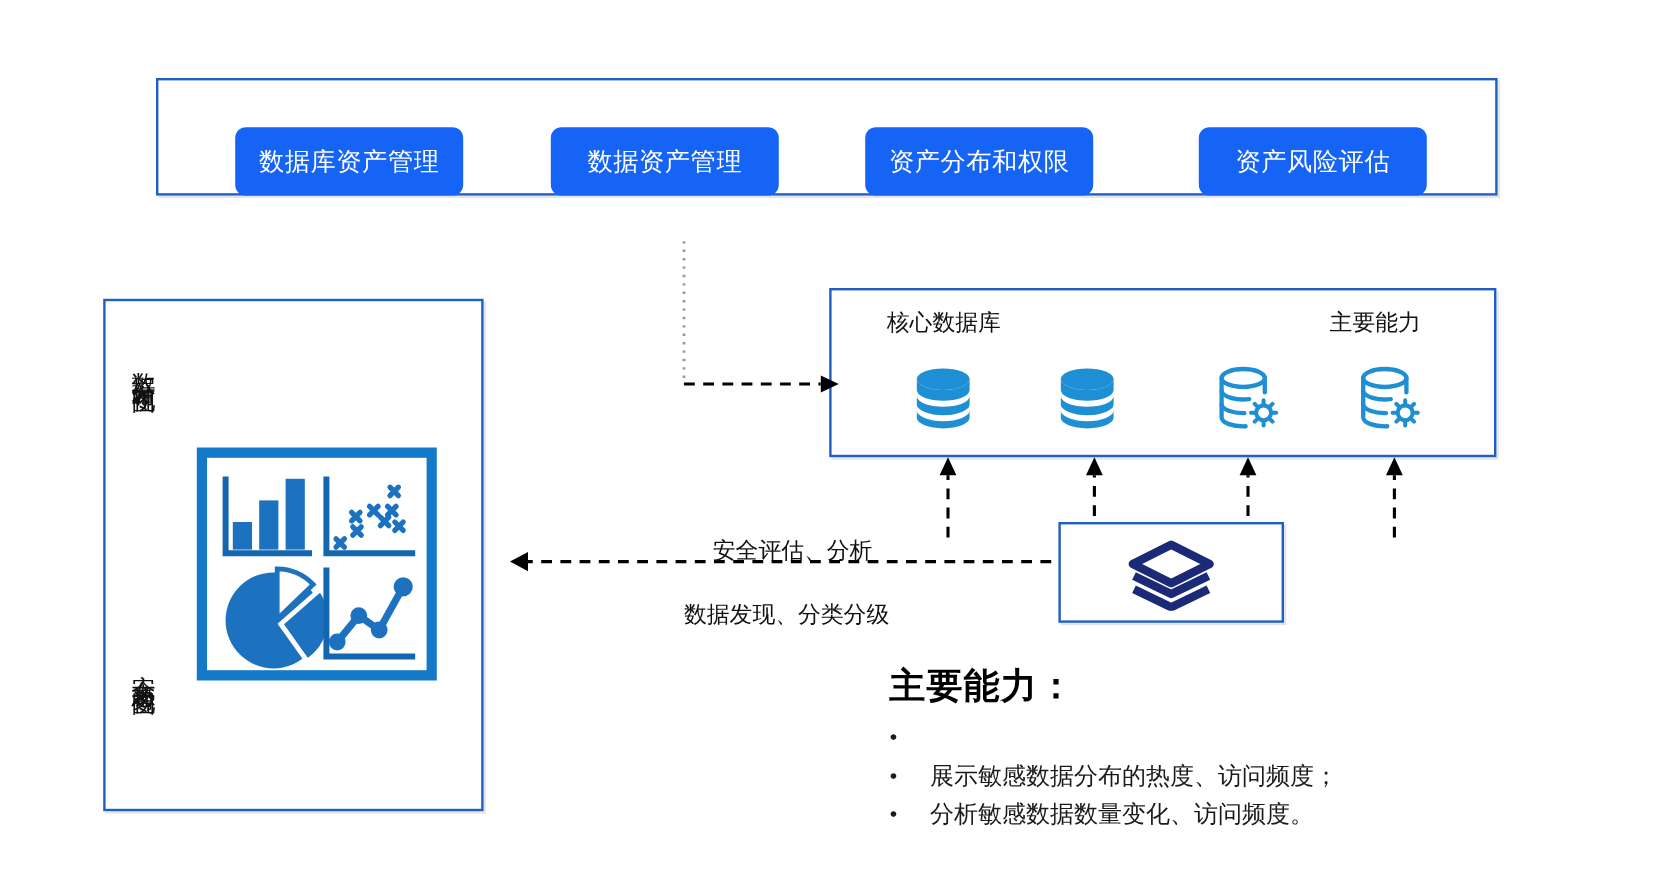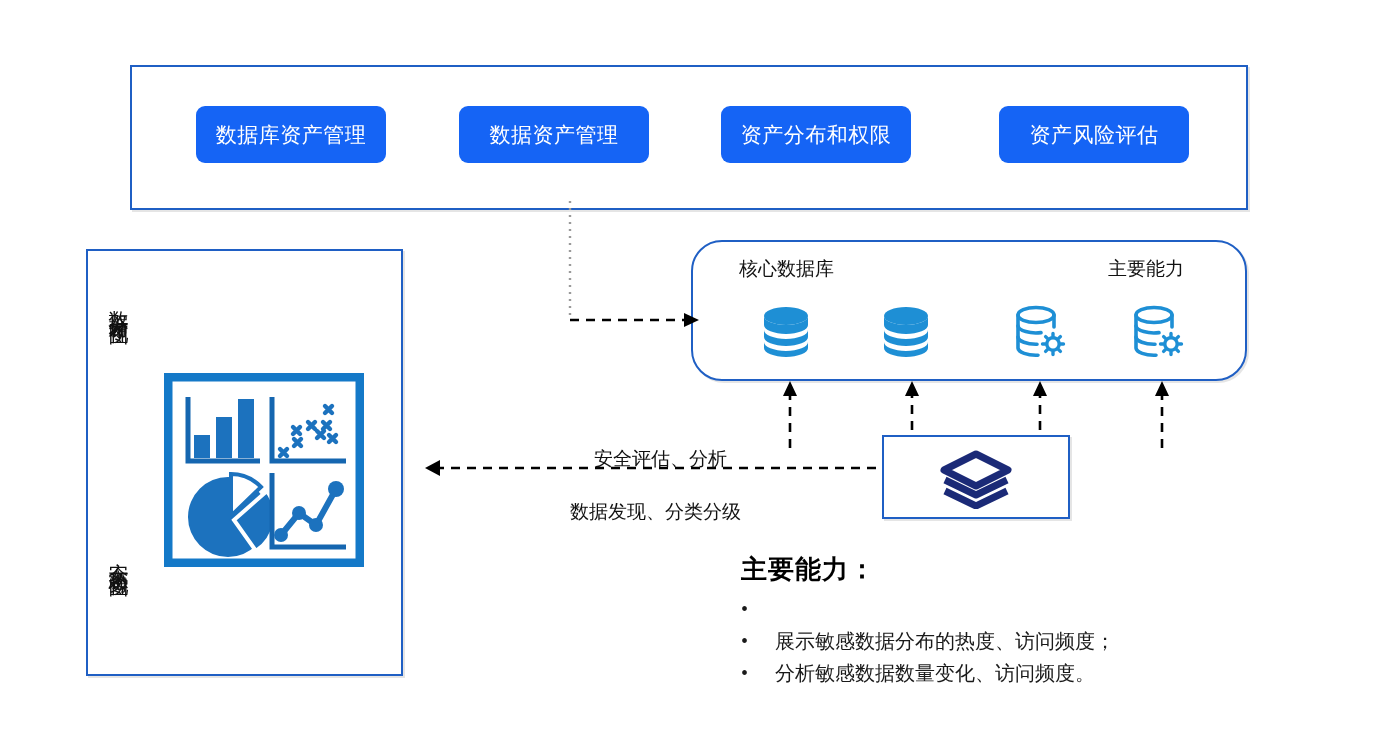--- a/index.html
+++ b/index.html
@@ -26,21 +26,21 @@
     border: 2px solid #1F5FC4;
     background: #ffffff;
     box-shadow: 2px 2px 0 rgba(0,0,0,0.10);
   }
 
   
   #top-panel {
     left: 130px;
     top: 65px;
     width: 1118px;
-    height: 145px;
+    height: 98px;
     text-align: center;
   }
   .cap-chip {
     position: absolute;
     box-sizing: border-box;
     background: #1564F5;
     border-radius: 9px;
     color: #ffffff;
     font-size: 21px;
     letter-spacing: 0.5px;
@@ -86,21 +86,20 @@
     width: 200px;
     height: 194px;
   }
 
   
   #ds-panel {
     left: 691px;
     top: 240px;
     width: 556px;
     height: 141px;
-    border-radius: 31px;
   }
   .ds-title {
     position: absolute;
     top: 14px;
     font-size: 19px;
     color: #111111;
     white-space: nowrap;
   }
   #ds-title-core  { left: 46px; }
   #ds-title-other { left: 415px; }
@@ -152,21 +151,21 @@
   #flow-label-down { left: 570px; top: 489px; }
 
   
   #caps-block {
     position: absolute;
     left: 741px;
     top: 552px;
     width: 430px;
   }
   #caps-heading {
-    font-size: 26px;
+    font-size: 30px;
     font-weight: bold;
     color: #000000;
     margin: 0 0 6px 0;
     font-family: "Liberation Serif", "DejaVu Serif", serif;
     letter-spacing: 1px;
   }
   .cap-line {
     display: flex;
     align-items: flex-start;
     font-size: 20px;

